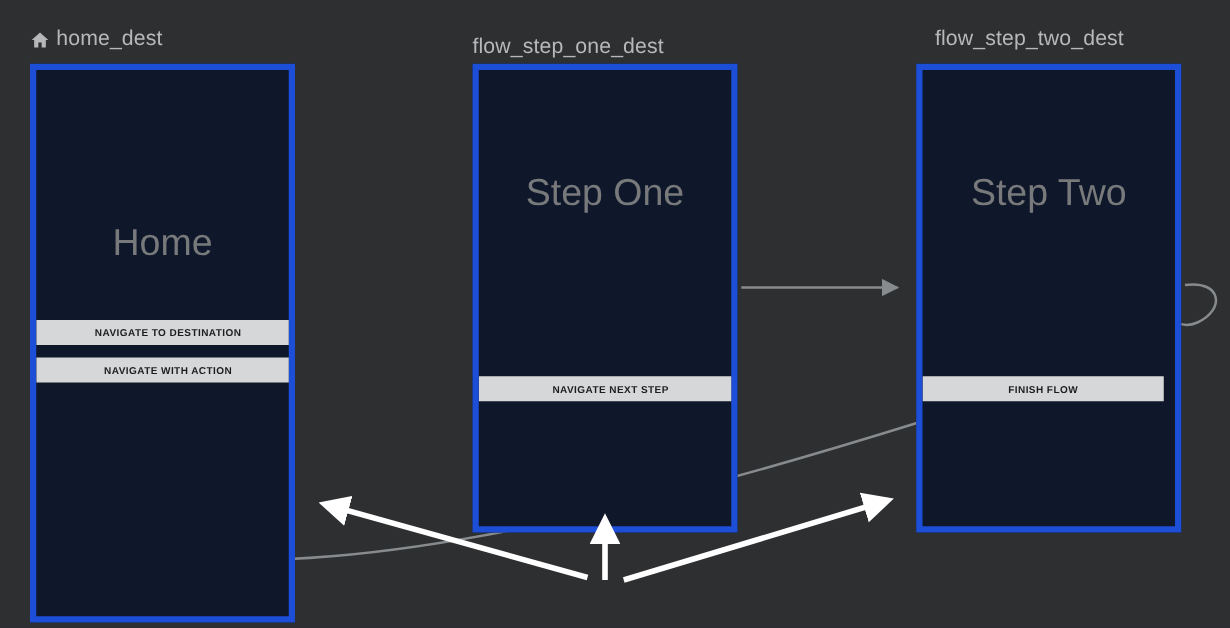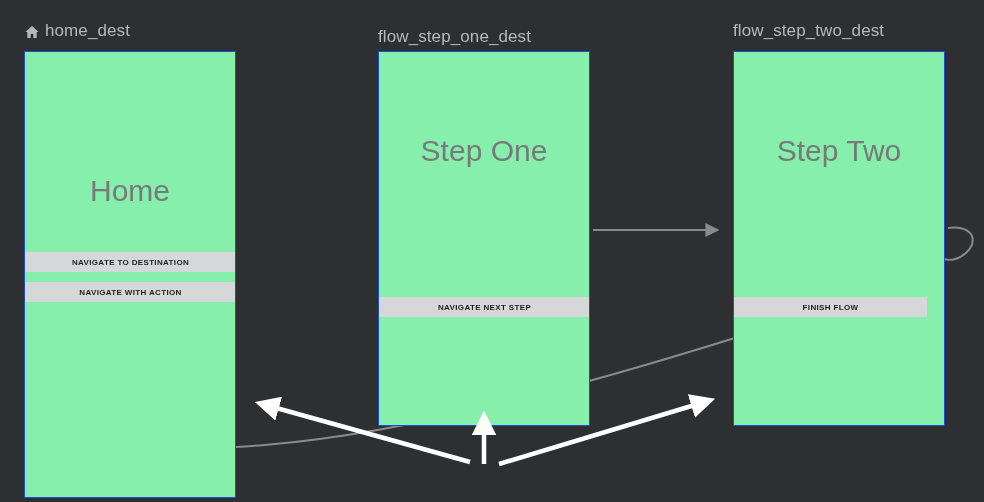--- a/index.html
+++ b/index.html
@@ -40,22 +40,22 @@
   .home-icon {
     display: block;
     width: 16px;
     height: 16px;
     margin-top: 1px;
   }
 
   
   .card {
     position: absolute;
-    background: #86efac;
-    border: 1px solid #1d4ed8;
+    background: #0f172a;
+    border: 5px solid #1d4ed8;
     box-sizing: border-box;
     overflow: hidden;
   }
   .card-title {
     position: absolute;
     left: 0;
     right: 0;
     text-align: center;
     color: #77797b;
     font-weight: 400;
@@ -133,21 +133,21 @@
       <span class="dest-label">flow_step_one_dest</span>
     </div>
 
     <div class="card" style="left:0px; top:35px; width:212px; height:375px;">
       <div class="card-title" style="top:82px; font-size:30px;">Step One</div>
       <div class="card-btn" style="left:0px; top:245px; width:211px; height:20px;">NAVIGATE NEXT STEP</div>
     </div>
   </div>
 
   <div class="dest" style="left:733px; top:16px; width:212px;">
-    <div class="dest-header" style="left:0; top:0;">
+    <div class="dest-header" style="left:15px; top:0;">
       <span class="dest-label">flow_step_two_dest</span>
     </div>
 
     <div class="card" style="left:0px; top:35px; width:212px; height:375px;">
       <div class="card-title" style="top:82px; font-size:30px;">Step Two</div>
       <div class="card-btn" style="left:0px; top:245px; width:193px; height:20px;">FINISH FLOW</div>
     </div>
   </div>
 
   <svg id="annotations" viewBox="0 0 984 502" xmlns="http://www.w3.org/2000/svg">

